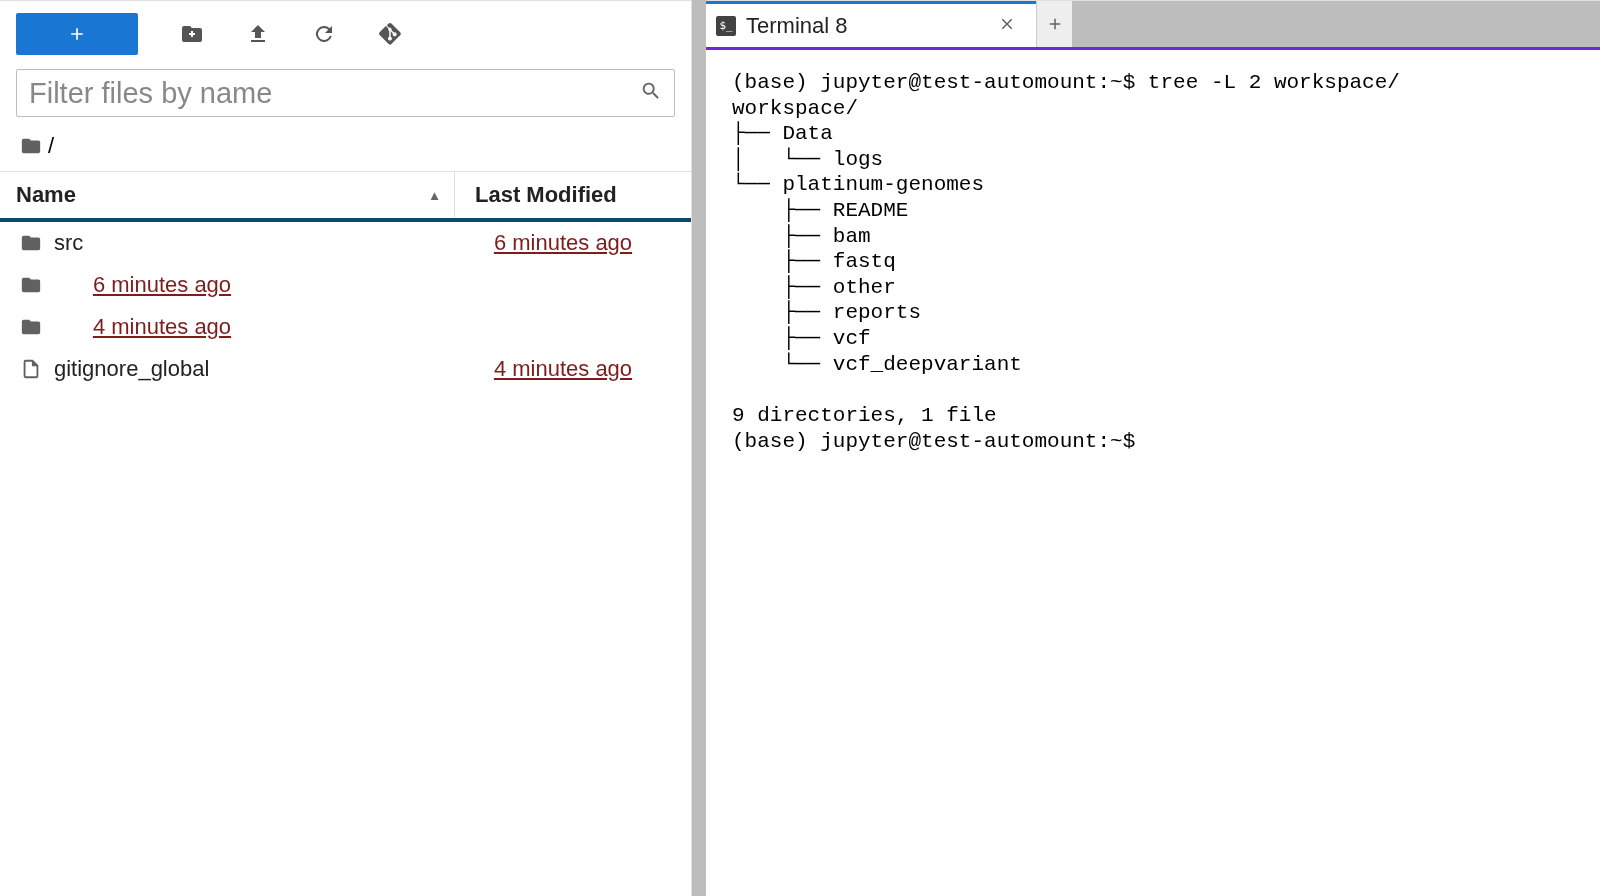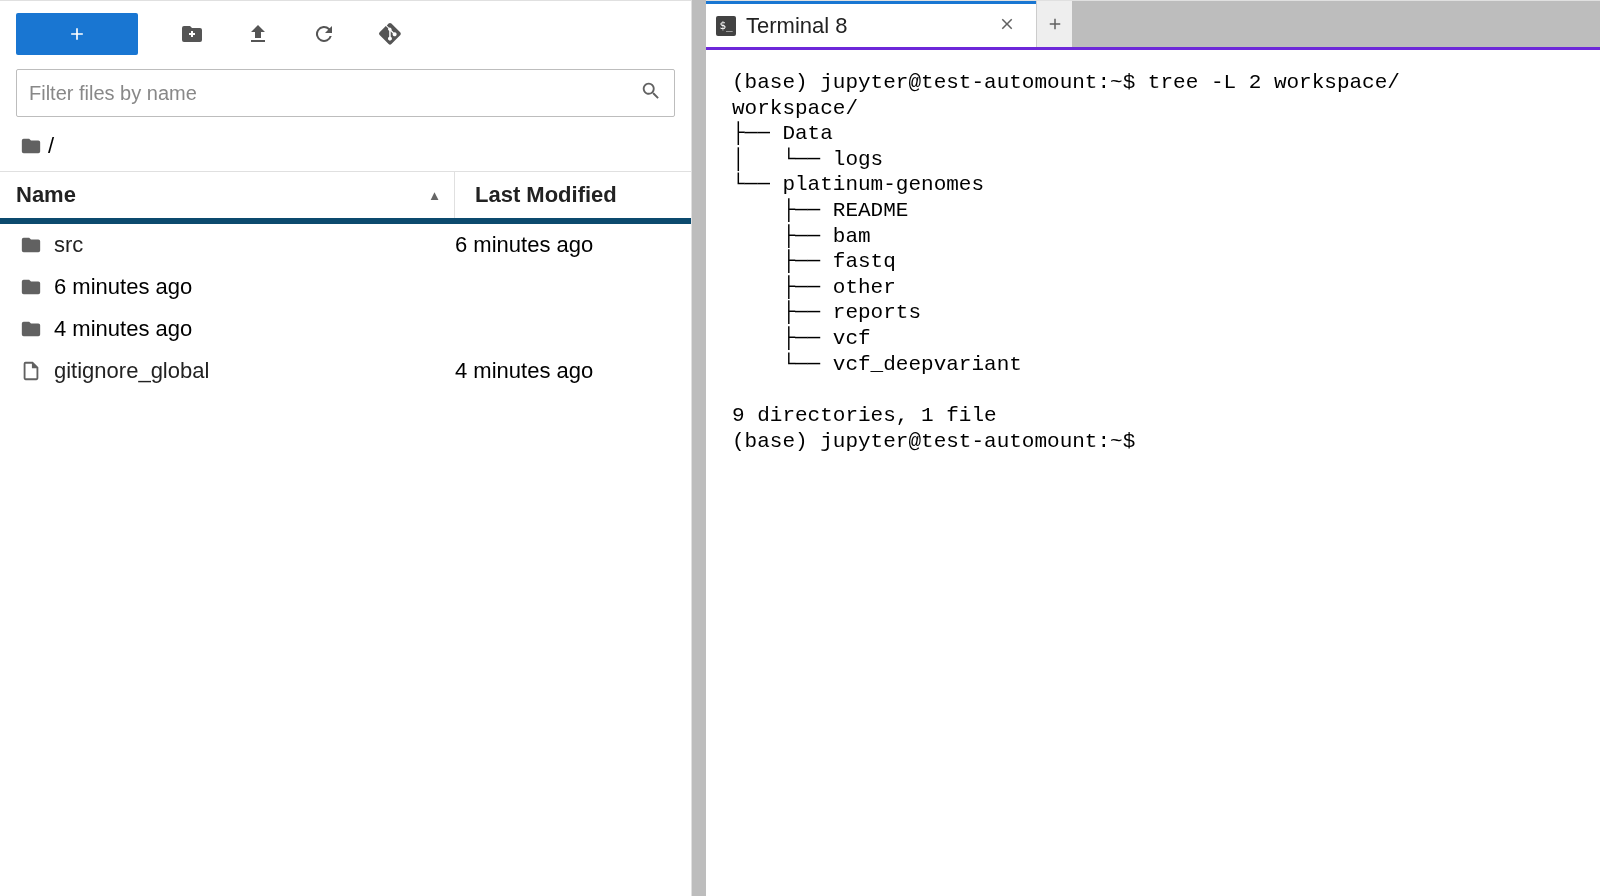--- a/index.html
+++ b/index.html
@@ -9,38 +9,38 @@
   
   .left-panel { width: 692px; border-top: 1px solid #e0e0e0; border-right: 1px solid #e0e0e0; display: flex; flex-direction: column; background: #fff; }
   .toolbar { display: flex; align-items: center; gap: 42px; padding: 12px 16px 14px 16px; }
   .new-button { width: 122px; height: 42px; background: #1976d2; border: none; border-radius: 2px; display: flex; align-items: center; justify-content: center; cursor: pointer; }
   .new-button svg { fill: #fff; }
   .tb-icon { width: 24px; height: 24px; display: flex; align-items: center; justify-content: center; cursor: pointer; color: #555; }
   .tb-icon svg { fill: #555; }
 
   .filter-row { padding: 0 16px 12px 16px; }
   .filter-box { position: relative; border: 1px solid #bdbdbd; border-radius: 2px; height: 48px; display: flex; align-items: center; padding: 0 48px 0 12px; }
-  .filter-input { border: none; outline: none; width: 100%; font-size: 20px; color: #333; background: transparent; }
+  .filter-input { border: none; outline: none; width: 100%; font-size: 29px; color: #333; background: transparent; }
   .filter-input::placeholder { color: #888; }
   .search-icon-wrap { position: absolute; right: 12px; top: 50%; transform: translateY(-50%); color: #616161; }
 
   .breadcrumb-row { display: flex; align-items: center; gap: 6px; padding: 4px 16px 12px 20px; font-size: 22px; border-bottom: 1px solid #e0e0e0; }
   .breadcrumb-row svg { fill: #616161; }
 
-  .headers { display: flex; border-bottom: 6px solid #0c4a6e; font-size: 22px; font-weight: 600; color: #222; }
+  .headers { display: flex; border-bottom: 4px solid #0c4a6e; font-size: 22px; font-weight: 600; color: #222; }
   .hdr-name { flex: 1; padding: 10px 16px; border-right: 1px solid #e0e0e0; display: flex; align-items: center; justify-content: space-between; }
   .hdr-name span.caret { font-size: 14px; color: #666; }
   .hdr-mod { width: 236px; padding: 10px 20px 10px 20px; text-align: left; }
 
   .file-list { }
   .file-row { display: flex; align-items: center; padding: 8px 20px; font-size: 22px; cursor: pointer; }
   .file-icon { margin-right: 12px; display: inline-flex; color: #616161; }
   .file-icon svg { fill: #616161; }
   .file-name { flex: 1; color: #222; }
-  .file-mod { width: 216px; text-align: left; color: #000000; }
+  .file-mod { width: 216px; text-align: center; color: #7f1d1d; text-decoration: underline; }
 
   
   .splitter { width: 14px; background: #bdbdbd; cursor: col-resize; }
 
   
   .right-panel { flex: 1; display: flex; flex-direction: column; border-top: 1px solid #e0e0e0; }
   .tabbar { display: flex; align-items: stretch; background: #bdbdbd; height: 46px; }
   .tab { display: flex; align-items: center; background: #fff; border-top: 3px solid #1976d2; padding: 0 16px 0 10px; gap: 10px; position: relative; min-width: 330px; cursor: pointer; }
   .tab .tab-icon { width: 20px; height: 20px; background: #424242; color: #fff; font-family: monospace; font-size: 11px; display: flex; align-items: center; justify-content: center; border-radius: 2px; }
   .tab-label { font-size: 22px; color: #222; flex: 1; }

